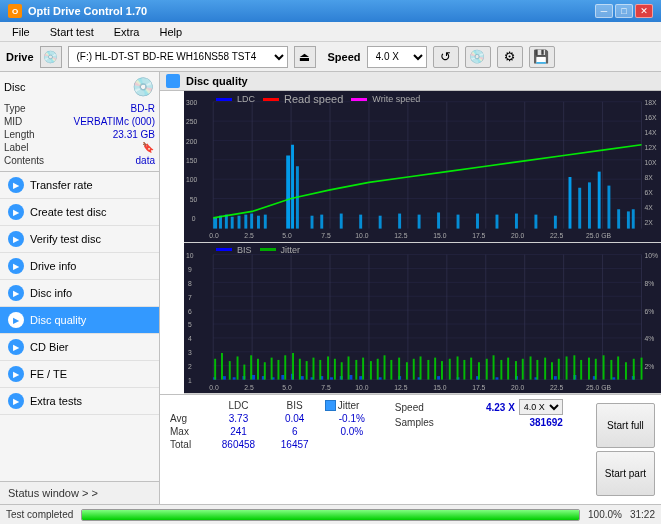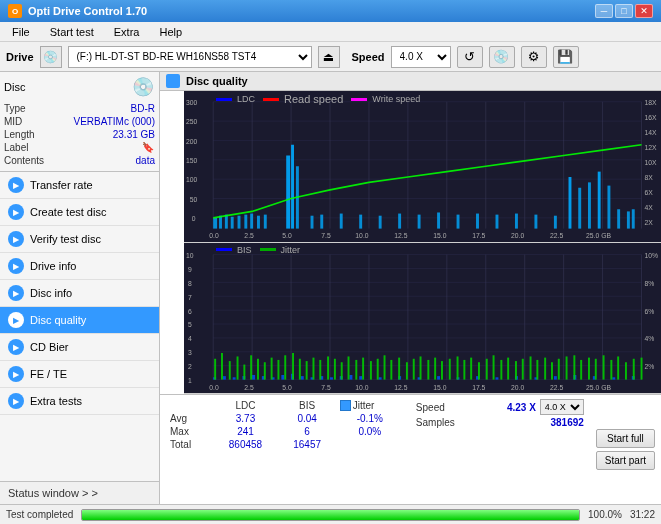--- a/index.html
+++ b/index.html
@@ -43,21 +43,21 @@
       border-bottom: 1px solid #c0c0c0;
       gap: 6px;
     }
     .drive-label { font-size: 11px; font-weight: bold; }
     .drive-select {
       background: white;
       border: 1px solid #aaa;
       height: 22px;
       font-size: 10px;
       padding: 0 4px;
-      width: 244px;
+      width: 220px;
     }
     .drive-icon { width: 22px; height: 22px; background: #e8e8e8; border: 1px solid #aaa; display: flex; align-items: center; justify-content: center; font-size: 12px; cursor: pointer; }
     .speed-label { font-size: 11px; font-weight: bold; margin-left: 6px; }
     .speed-select { background: white; border: 1px solid #aaa; height: 22px; font-size: 10px; padding: 0 4px; width: 60px; }
     .toolbar-btn { width: 26px; height: 22px; background: #e8e8e8; border: 1px solid #aaa; display: flex; align-items: center; justify-content: center; cursor: pointer; border-radius: 2px; font-size: 13px; }
 
     
     .main-area {
       display: flex;
       height: calc(524px - 72px - 20px);
@@ -181,25 +181,26 @@
     .start-buttons {
       display: flex;
       flex-direction: column;
       gap: 3px;
       padding: 4px 6px;
       justify-content: center;
     }
     .start-btn {
       background: linear-gradient(to bottom, #f5f5f5, #e0e0e0);
       border: 1px solid #aaa;
-      padding: 3px 8px;
+      padding: 16px 8px;
       font-size: 10px;
       cursor: pointer;
       white-space: nowrap;
       border-radius: 2px;
+      margin-left: 21px;
     }
 
     
     .progress-area {
       height: 20px;
       background: #f0f0f0;
       border-top: 1px solid #c0c0c0;
       display: flex;
       align-items: center;
       padding: 0 6px;

